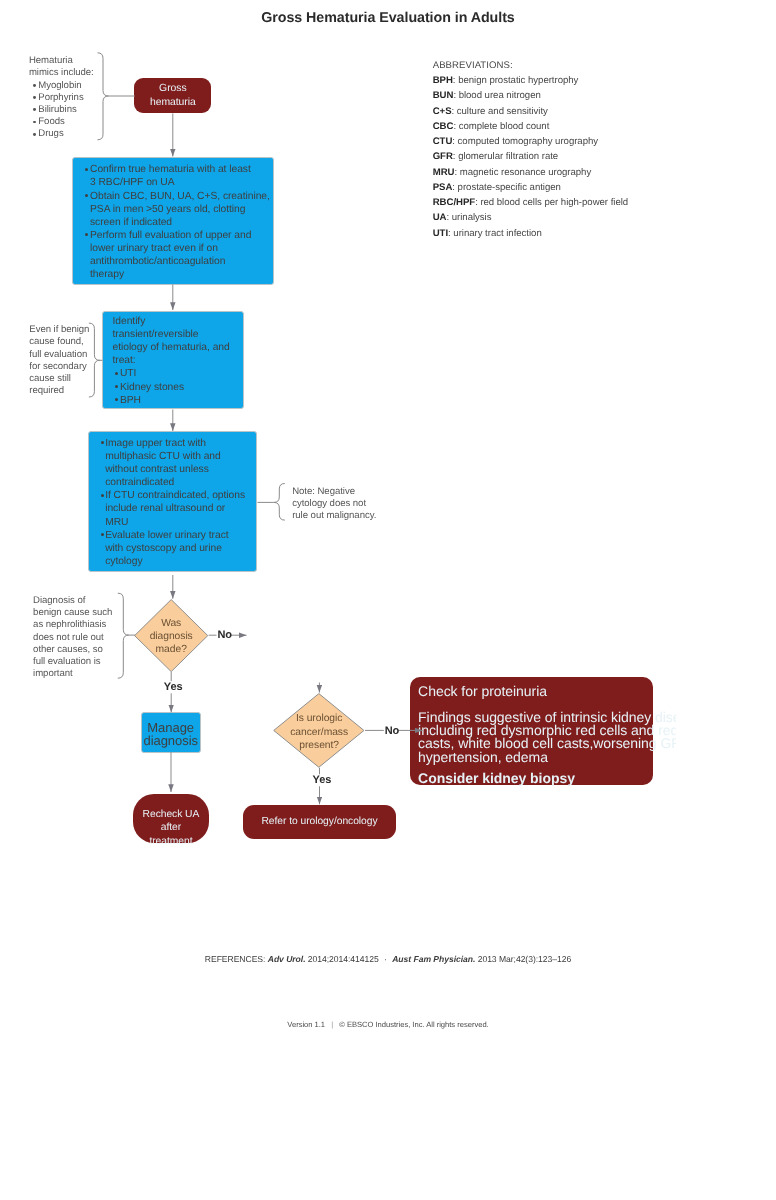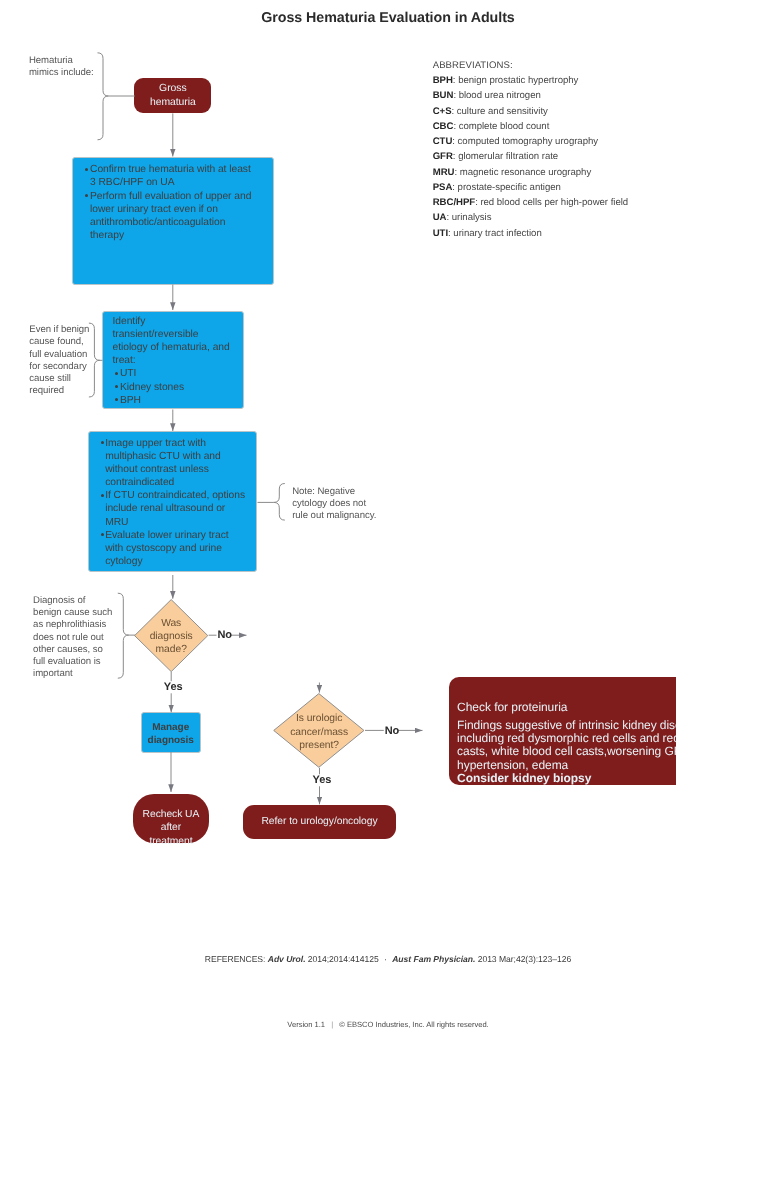--- a/index.html
+++ b/index.html
@@ -39,24 +39,24 @@
   .node li{position:relative;padding-left:0;white-space:pre;}
   .node li:before{content:"";position:absolute;left:-4.6px;top:4.4px;width:3px;height:3px;border-radius:50%;background:currentColor;}
   .node .ind li{padding-left:7.5px;}
   .node .ind li:before{left:2.1px;}
 
   #n-start{left:134.2px;top:78.2px;width:77.3px;height:35.2px;font-size:10.4px;line-height:13.5px;text-align:center;align-items:center;border-radius:9px;letter-spacing:-0.05px;}
   #n-confirm{left:72px;top:157px;width:201.5px;height:127.5px;font-size:10.3px;line-height:13.1px;justify-content:flex-start;padding:5.4px 4px 4px 17px;letter-spacing:-0.05px;}
   #n-identify{left:102.3px;top:310.9px;width:141.3px;height:98.2px;font-size:10.3px;line-height:13.1px;justify-content:flex-start;padding:3.2px 3px 4px 9.2px;letter-spacing:-0.05px;}
   #n-image{left:88px;top:430.7px;width:168.5px;height:141px;font-size:10.3px;line-height:13.1px;justify-content:flex-start;padding:5.3px 3px 4px 16.2px;letter-spacing:-0.05px;}
   #n-retro{left:246.5px;top:590.9px;width:144.9px;height:91.9px;font-size:10.3px;line-height:13.1px;text-align:center;padding:0;letter-spacing:-0.05px;}
-  #n-manage{left:140.5px;top:712.3px;width:60.4px;height:40.3px;font-size:10px;line-height:13.5px;text-align:center;padding-top:3.4px;letter-spacing:-0.05px;font-weight:bold;}
+  #n-manage{left:140.5px;top:712.3px;width:60.4px;height:40.3px;font-size:13px;line-height:13.5px;text-align:center;padding-top:3.4px;letter-spacing:-0.05px;}
   #n-recheck{left:133px;top:794.3px;width:75.9px;height:48.4px;font-size:10.3px;line-height:13.6px;text-align:center;padding-top:19px;letter-spacing:-0.05px;border-radius:21px;}
   #n-refer{left:242.7px;top:804.7px;width:153.6px;height:34.2px;font-size:10.3px;line-height:13.6px;text-align:center;letter-spacing:-0.05px;border-radius:11px;}
-  #n-prot{left:449px;top:676.5px;width:242.6px;height:108.5px;font-size:12px;line-height:13.2px;padding:0;justify-content:flex-end;letter-spacing:-0.05px;border-radius:10px;}
+  #n-prot{left:410px;top:676.5px;width:242.6px;height:108.5px;font-size:14px;line-height:13.2px;padding:0;justify-content:space-between;letter-spacing:-0.05px;border-radius:10px;}
   #n-prot .pl{margin-left:8.1px;white-space:pre;}
   #n-prot .pl:nth-child(1){margin-top:8.9px;}
   #n-prot .pl:nth-child(2){margin-top:4.6px;}
   #n-prot .pl:nth-child(3){margin-top:0;font-weight:bold;}
   #n-prot .pl:last-child{margin-bottom:0;}
 
   
   .dia{position:absolute;display:flex;align-items:center;justify-content:center;z-index:2;}
   .dia > svg{position:absolute;left:0;top:0;width:100%;height:100%;overflow:visible;}
   .dia-t{position:relative;z-index:2;text-align:center;color:#6a4f33;}
@@ -113,20 +113,27 @@
         <path d="M365,730.4 L383.8,730.4"></path>
         <path d="M398.2,730.4 L422.5,730.4" marker-end="url(#ah)"></path>
         <path d="M319.5,767.8 L319.5,774.3"></path>
         <path d="M319.5,786.3 L319.5,804.3" marker-end="url(#ah)"></path>
       </g>
   </svg>
 
   <div class="abs note" id="mimics">
     <div>Hematuria
 mimics include:</div>
+    <ul>
+        <li>Myoglobin</li>
+        <li>Porphyrins</li>
+        <li>Bilirubins</li>
+        <li>Foods</li>
+        <li>Drugs</li>
+      </ul>
   </div>
 
   <div class="abs note" id="benign">Even if benign
 cause found,
 full evaluation
 for secondary
 cause still
 required</div>
 
   <div class="abs note" id="cytnote">Note: Negative
@@ -159,20 +166,21 @@
   </div>
 
   <div class="node nteal" id="n-start">
     <div>Gross
 hematuria</div>
   </div>
 
   <div class="node nblue" id="n-confirm">
     <ul class="bl">
         <li>Confirm true hematuria with at least<br>3 RBC/HPF on UA</li>
+        <li>Obtain CBC, BUN, UA, C+S, creatinine,<br>PSA in men &gt;50 years old, clotting<br>screen if indicated</li>
         <li>Perform full evaluation of upper and<br>lower urinary tract even if on<br>antithrombotic/anticoagulation<br>therapy</li>
       </ul>
   </div>
 
   <div class="node nblue" id="n-identify">
     <div>Identify
 transient/reversible
 etiology of hematuria, and
 treat:</div>
     <ul class="bl ind">

